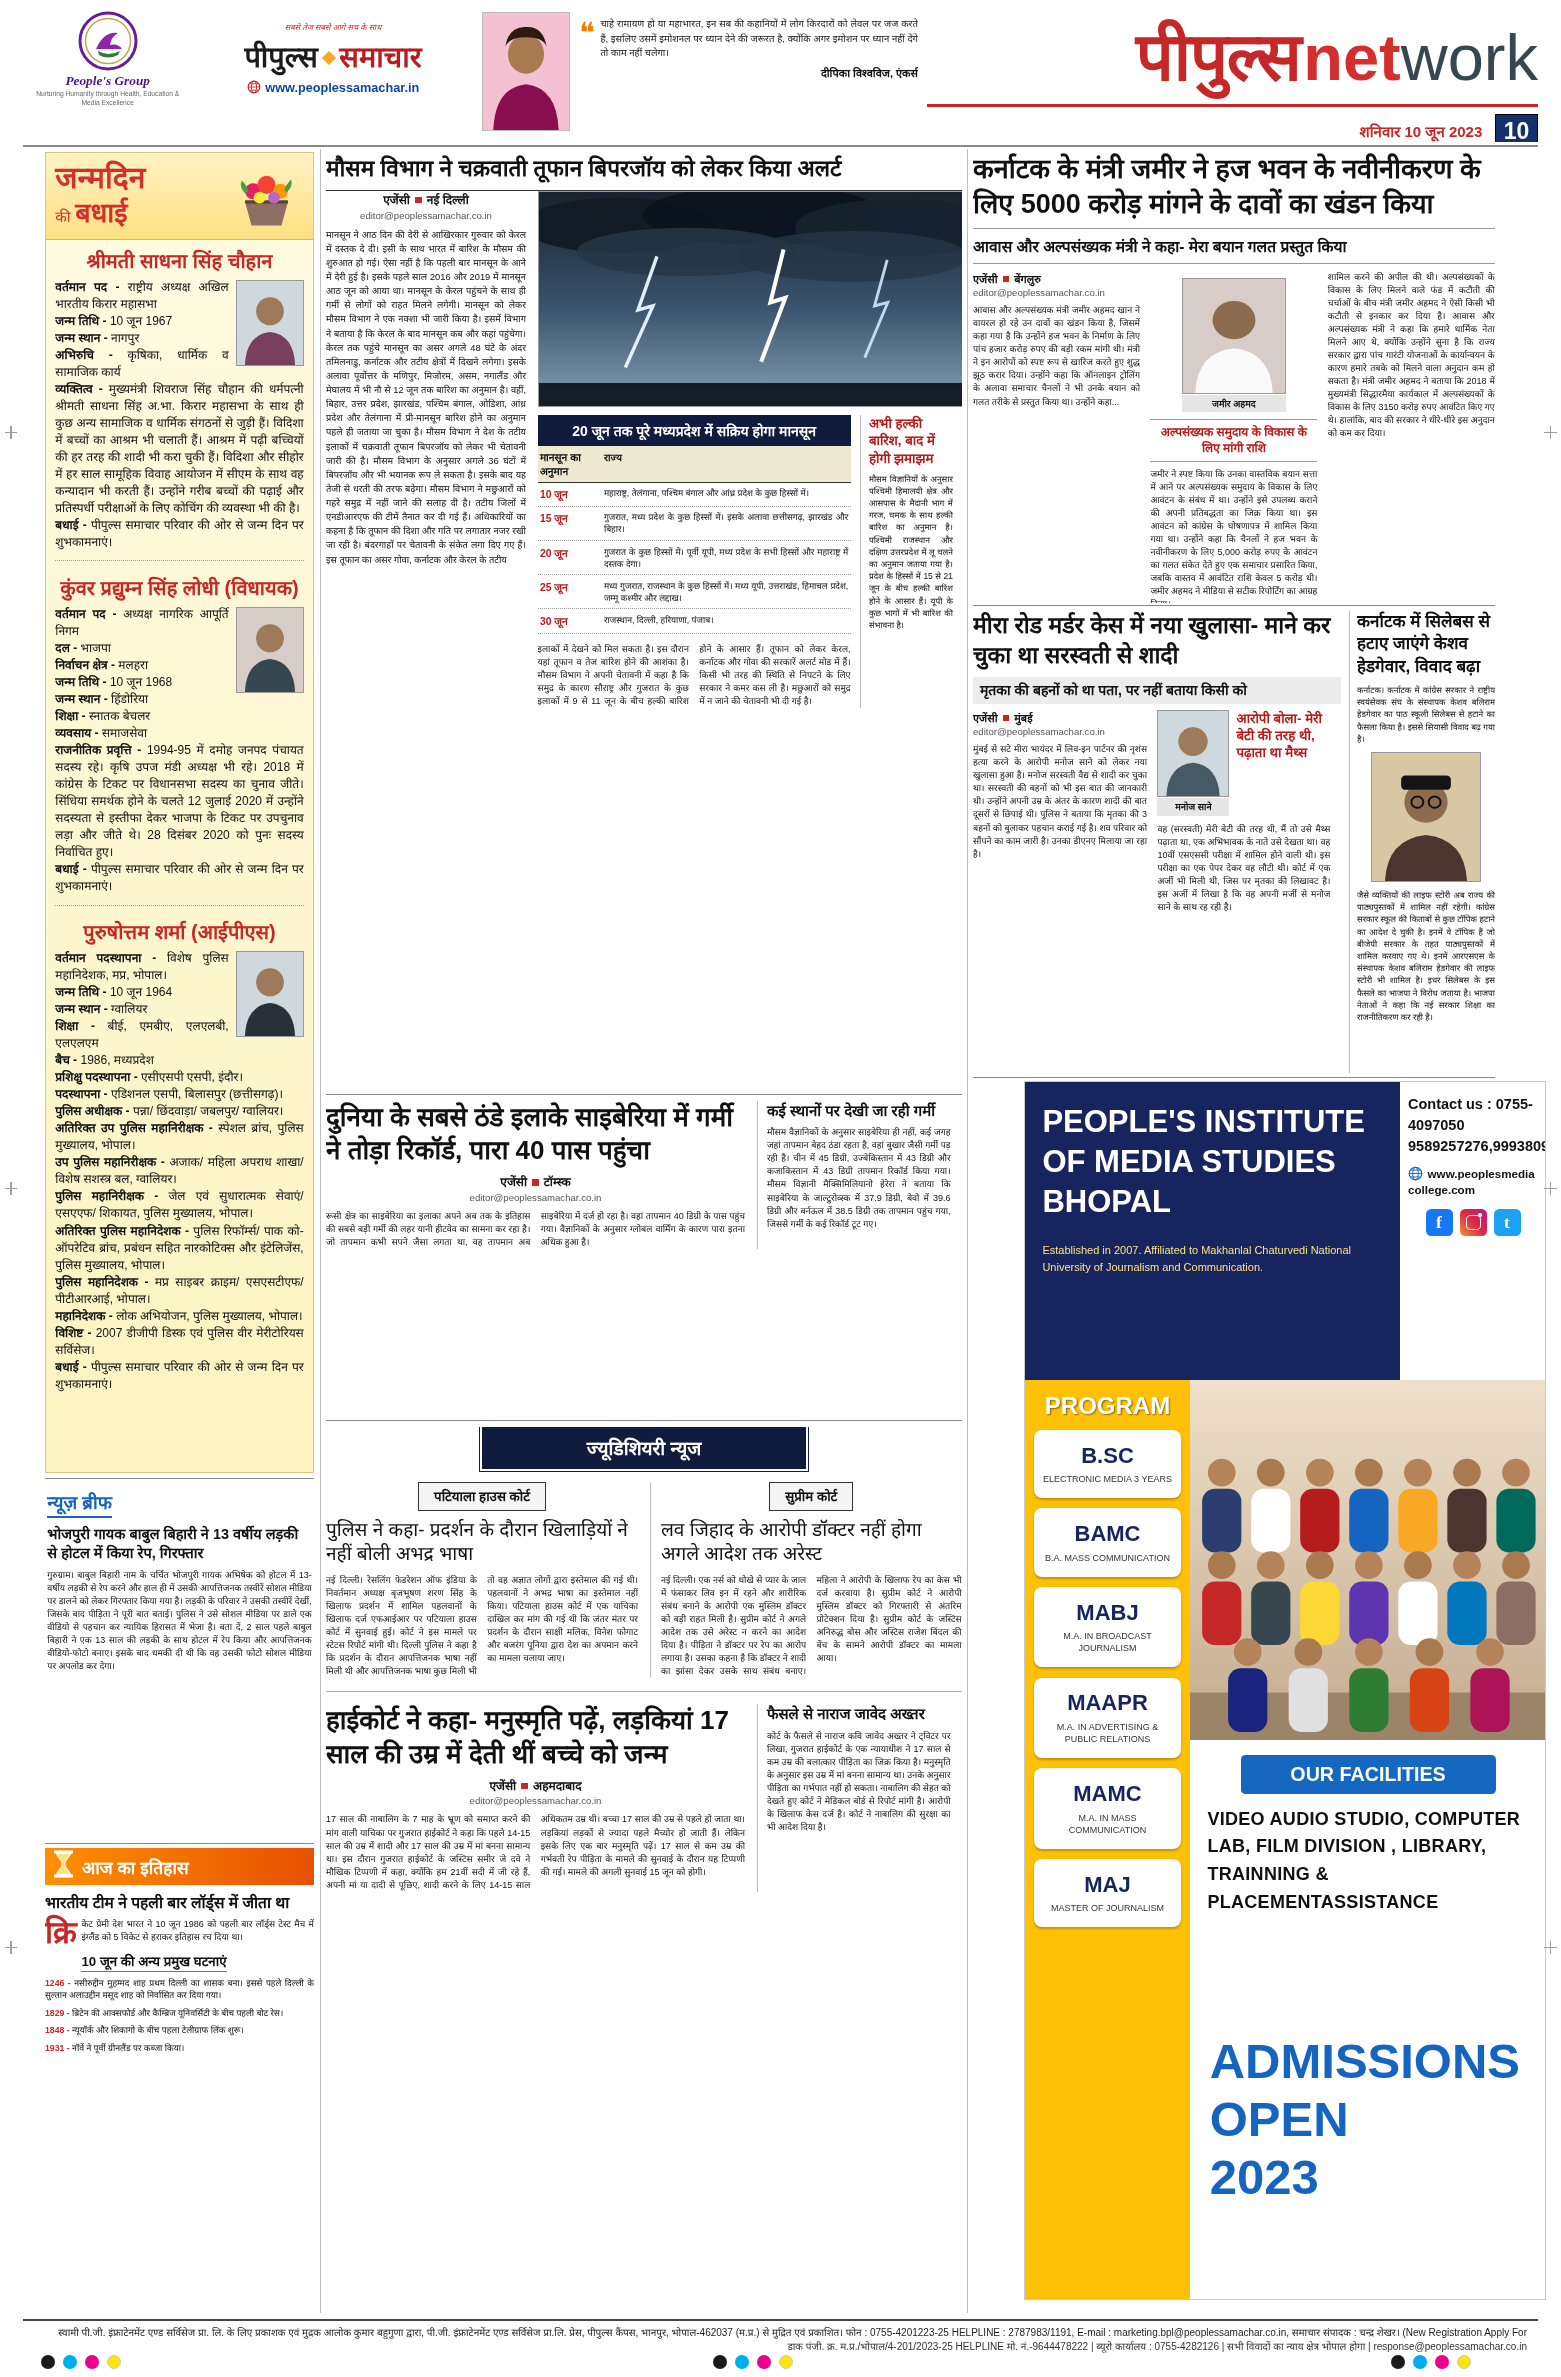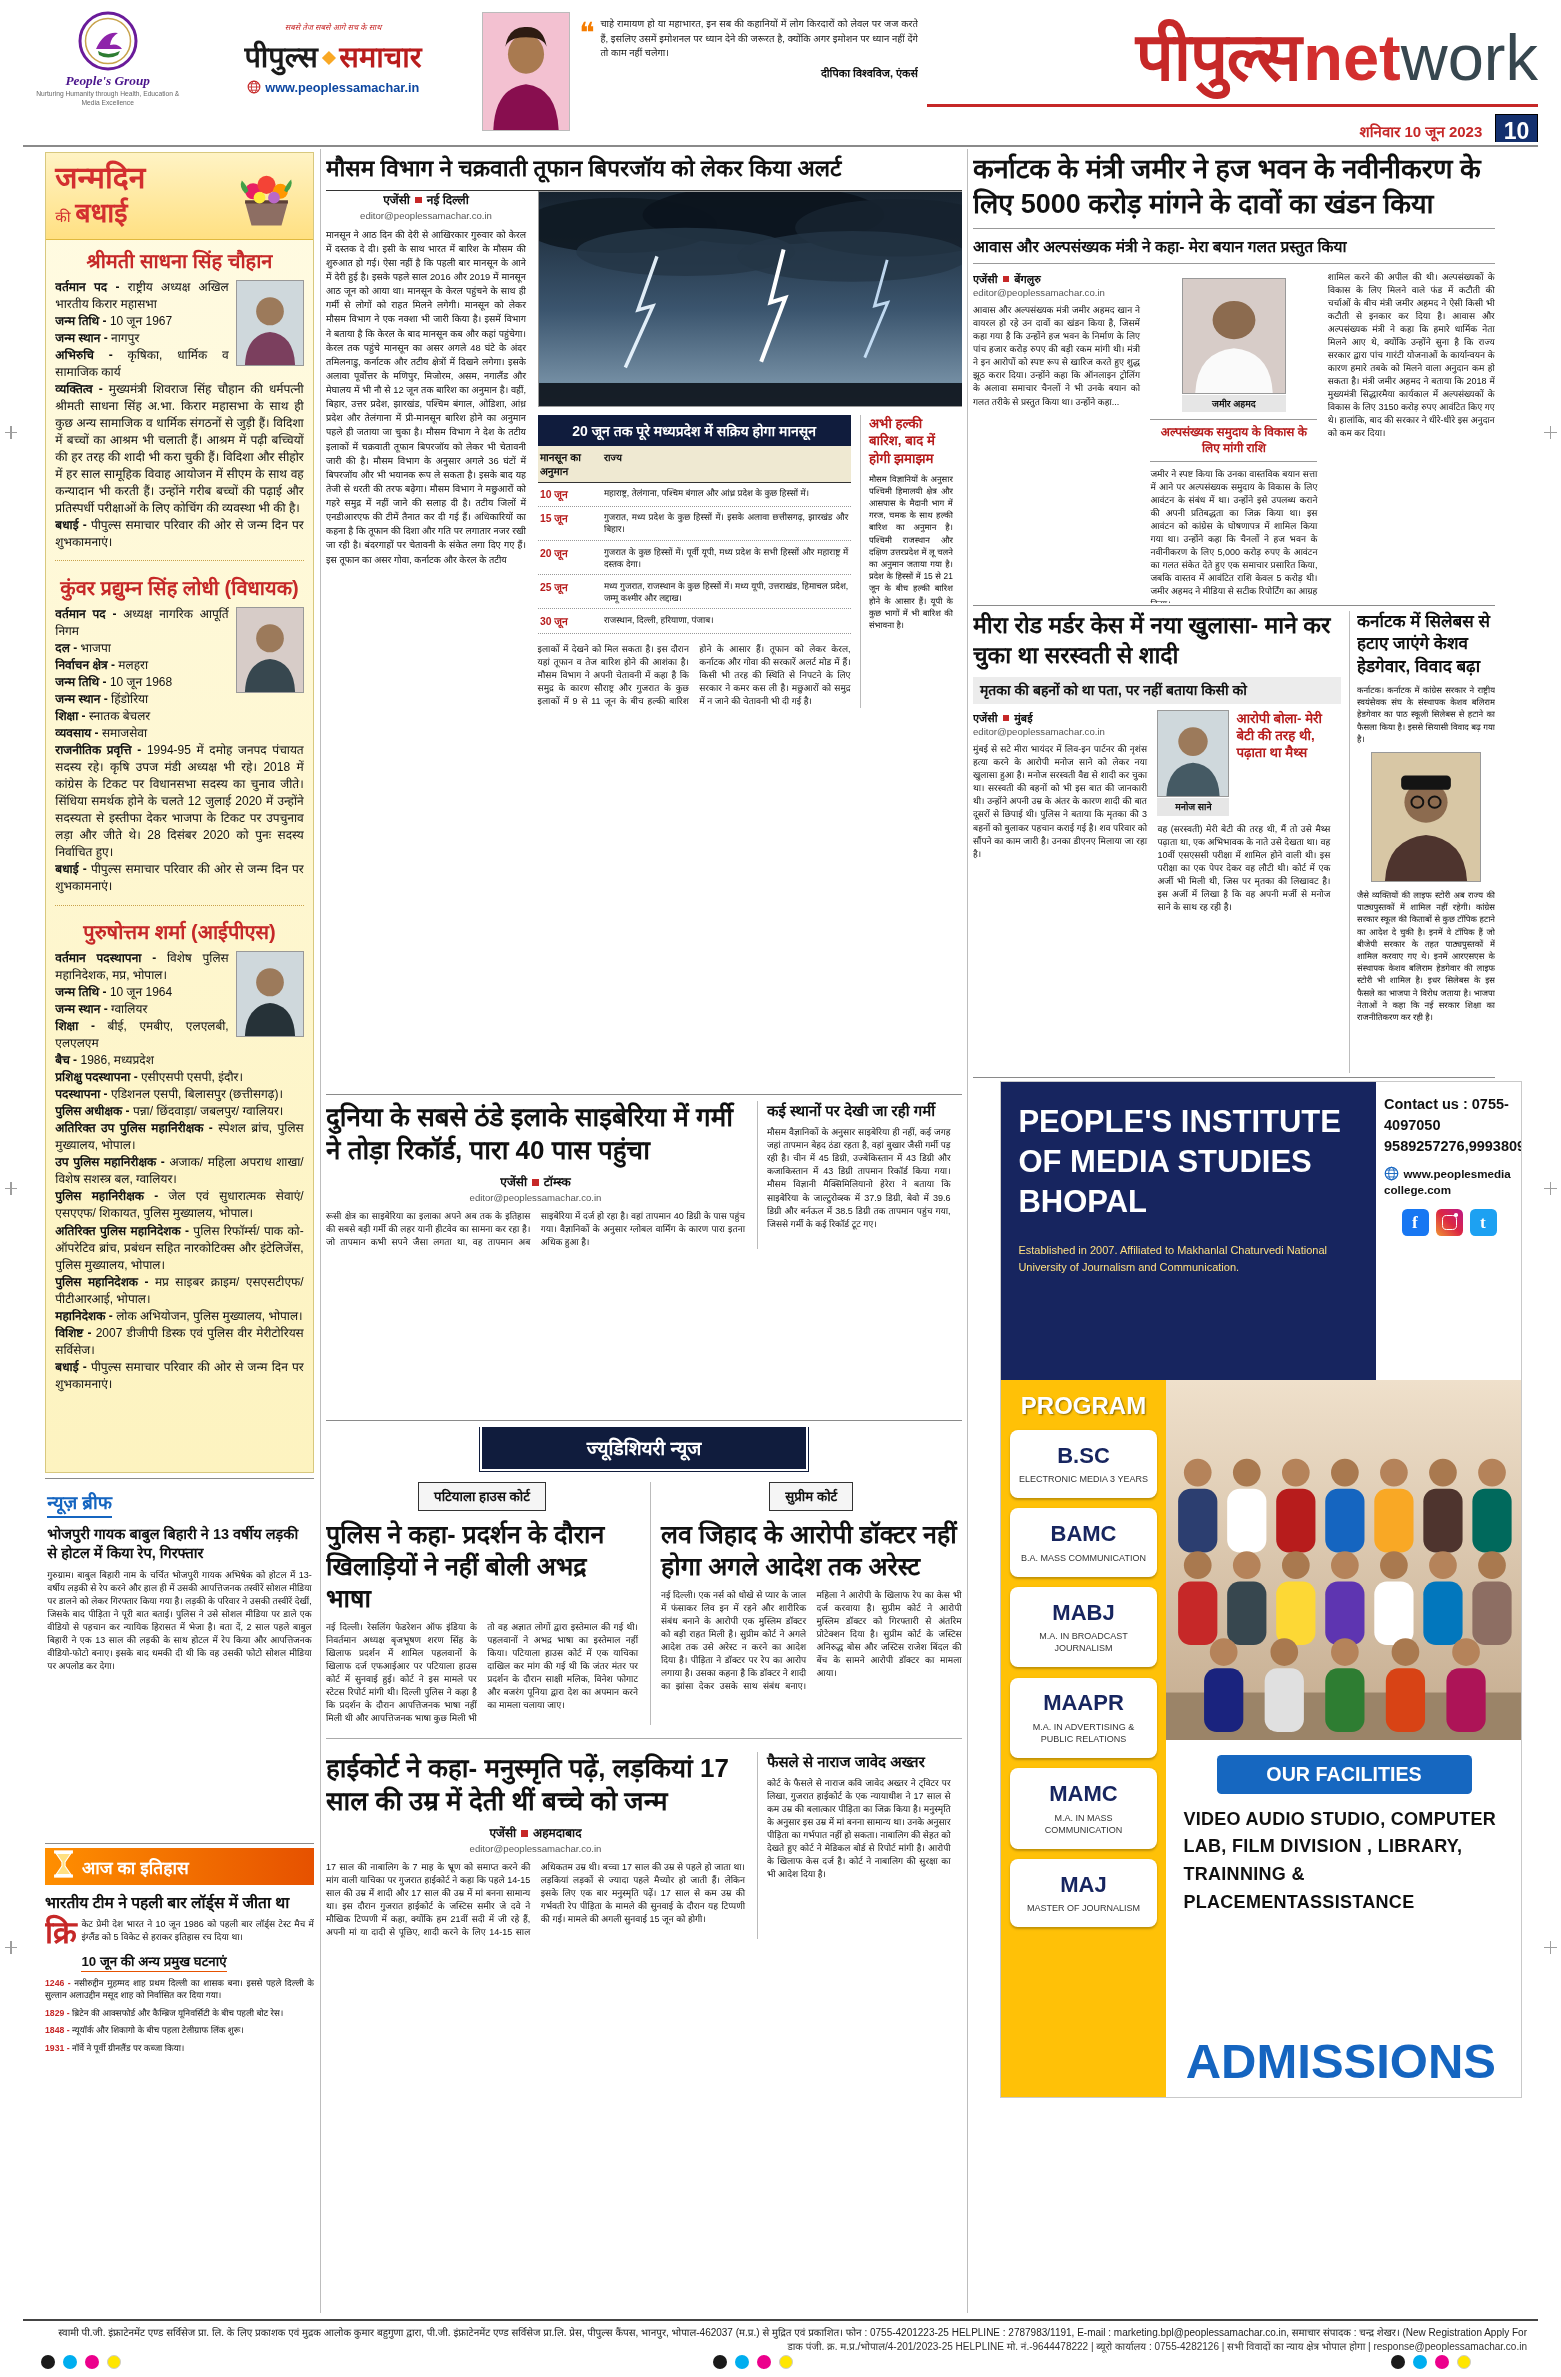--- a/index.html
+++ b/index.html
@@ -76,21 +76,21 @@
 .tbl-title{background:#101c3d;color:#fff;font-size:14px;font-weight:bold;text-align:center;padding:5.8px 3.5px}
 .tbl-head{display:flex;font-size:9.9px;font-weight:bold;border-bottom:1.2px solid #333;padding:4px 2.3px;background:#efe9d2}
 .tbl-row{display:flex;padding:4.6px 2.3px;border-bottom:0.6px dotted #999;align-items:flex-start}
 .tbl-date{width:64px;flex:none;font-size:10.4px;font-weight:bold;color:#b71c1c}
 .tbl-states{font-size:8.7px;line-height:1.38;text-align:justify}
 .side-title{font-size:13.3px;font-weight:bold;color:#b71c1c;line-height:1.3;margin-bottom:5.8px}
 .side-body{font-size:8.4px;line-height:1.45;text-align:justify}
 .jud-head{width:324px;margin:0 auto;background:#101c3d;color:#fff;font-size:19px;font-weight:bold;
   text-align:center;padding:8px 0;outline:1.2px solid #101c3d;outline-offset:2.3px}
 .court-tab{width:max-content;margin:0 auto 7px;padding:4.6px 15px;border:1.2px solid #333;background:#f5f5f5;font-size:13.3px;font-weight:bold}
-.jud-headline{font-size:25px;font-weight:bold;line-height:1.28;margin-bottom:7px}
+.jud-headline{font-size:19px;font-weight:normal;line-height:1.28;margin-bottom:7px}
 
 .sub-rule{font-size:15.6px;font-weight:bold;margin:7px 0;padding:5.8px 0;border-top:0.6px solid #999;border-bottom:0.6px solid #999}
 .subhead2{font-size:12px;font-weight:bold;color:#b71c1c;text-align:center;border-top:0.6px solid #999;border-bottom:0.6px solid #999;padding:4.6px 1.2px;margin:5.8px 0;line-height:1.3}
 .meera-sub{font-size:14px;font-weight:bold;background:#ececec;padding:4.6px 7px;margin:5.8px 0;line-height:1.3}
 .inset-title{font-size:13.3px;font-weight:bold;color:#b71c1c;line-height:1.3}
 
 .ad-border{border:0.6px solid #c9c9c9}
 .ad-navy{background:#17255f;color:#fff;padding:19.7px 17.4px}
 .inst-line{font-size:31px;font-weight:bold;line-height:1.3}
 .established{margin-top:19.7px;font-size:11px;color:#ffe082;line-height:1.5}
@@ -487,21 +487,21 @@
           <circle cx="42" cy="48" r="5.5" fill="none" stroke="#111" stroke-width="1.8"></circle>
           <circle cx="58" cy="48" r="5.5" fill="none" stroke="#111" stroke-width="1.8"></circle>
           <path d="M12 125 Q14 84 50 80 Q86 84 88 125 Z" fill="#4e342e"></path>
         </svg>
     </div>
     <div class="body-text j" style="font-size:8.4px">जैसे व्यक्तियों की लाइफ स्टोरी अब राज्य की पाठ्यपुस्तकों में शामिल नहीं रहेगी। कांग्रेस सरकार स्कूल की किताबों से कुछ टॉपिक हटाने का आदेश दे चुकी है। इनमें वे टॉपिक हैं जो बीजेपी सरकार के तहत पाठ्यपुस्तकों में शामिल करवाए गए थे। इनमें आरएसएस के संस्थापक केशव बलिराम हेडगेवार की लाइफ स्टोरी भी शामिल है। इधर सिलेबस के इस फैसले का भाजपा ने विरोध जताया है। भाजपा नेताओं ने कहा कि नई सरकार शिक्षा का राजनीतिकरण कर रही है।</div>
   </section>
 
   <div class="rule-h" style="left:973px;top:1077px;width:522px;height:1.2px"></div>
 
-  <section class="abs ad-border" style="left:1000px;top:1081px;width:522px;height:1017px">
+  <section class="abs ad-border" style="left:1024px;top:1081px;width:522px;height:1219px">
     <div class="abs ad-navy" style="left:0;top:0;width:375px;height:298px">
       <div class="inst-line">PEOPLE'S INSTITUTE</div>
       <div class="inst-line">OF MEDIA STUDIES</div>
       <div class="inst-line">BHOPAL</div>
       <div class="established">Established in 2007. Affiliated to Makhanlal Chaturvedi National University of Journalism and Communication.</div>
     </div>
     <div class="abs" style="left:375px;top:0;width:146px;height:298px;background:#fff;padding:11.6px 8px">
       <div class="contact-big">Contact us : 0755-4097050</div>
       <div class="contact-big">9589257276,9993809924,</div>
       <div class="website">

